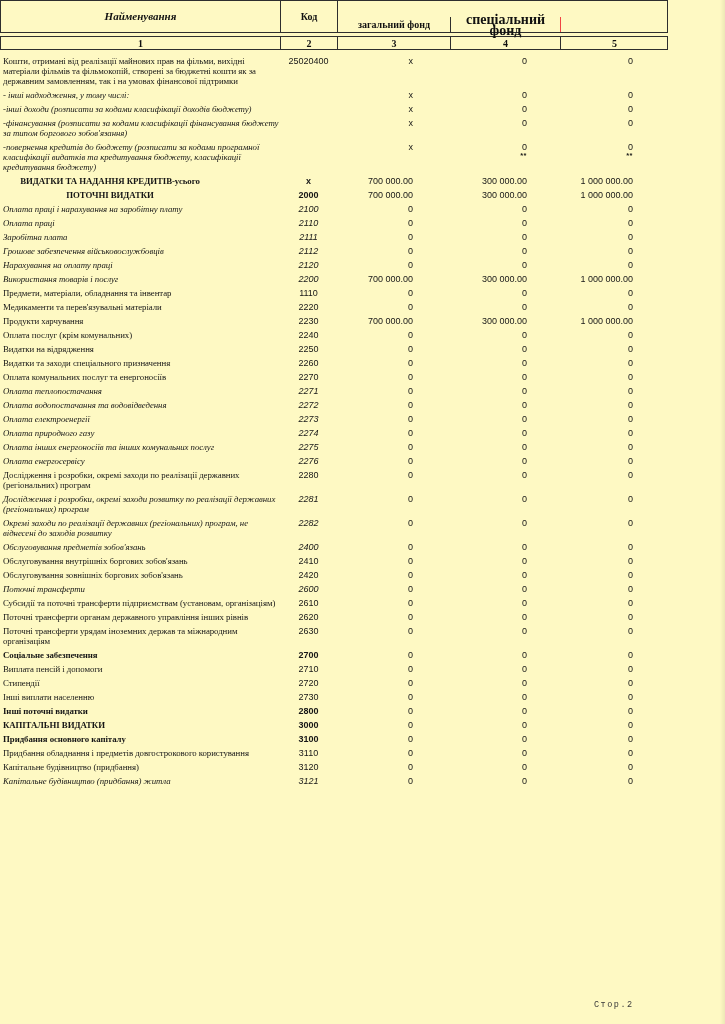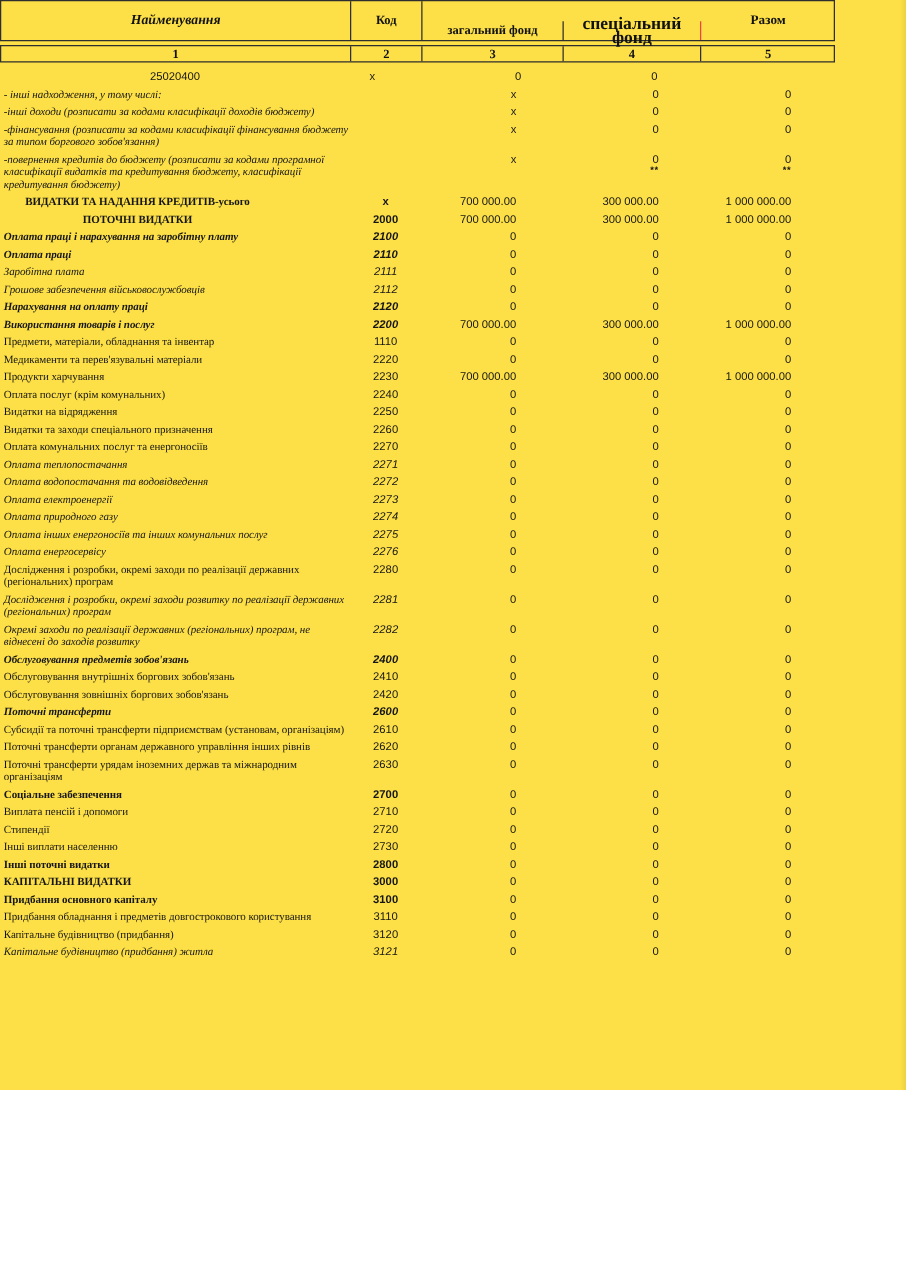--- a/index.html
+++ b/index.html
@@ -1,19 +1,19 @@
 <!DOCTYPE html>
 <html><head>
 <meta charset="utf-8">
 <style>
   * { margin:0; padding:0; box-sizing:border-box; }
   html,body { width:725px; background:#ffffff; }
   .page {
-    position:relative; width:725px; height:872px;
-    background:#fde047; overflow:hidden;
+    position:relative; width:725px; height:1024px;
+    background:#fef9c3; overflow:hidden;
     font-family:"Liberation Serif", serif; color:#161616;
   }
   .table-wrap { position:absolute; left:0; top:0; width:668px; }
 
   
   .thead {
     display:grid;
     grid-template-columns:280px 57px 113px 110px 107px;
     grid-template-rows:16px 15px;
     border:1px solid #2e2e2e;
@@ -48,21 +48,21 @@
   .cell { font-size:9px; line-height:10px; }
   .c-name { padding-left:3px; font-family:"Liberation Serif", serif; font-size:8.8px; letter-spacing:-0.05px; }
   .c-code { text-align:center; font-family:"Liberation Sans", sans-serif; }
   .c-general, .c-special, .c-total { text-align:right; font-family:"Liberation Sans", sans-serif; }
   .c-general { padding-right:37px; }
   .c-special { padding-right:33px; }
   .c-total   { padding-right:34px; }
 
   .s-italic .c-name, .s-italic .c-code { font-style:italic; }
   .s-bold .c-name, .s-bold .c-code { font-weight:bold; }
-  .s-bolditalic .c-name, .s-bolditalic .c-code { font-weight:bold; font-style:italic; }
+  .s-bolditalic .c-name, .s-bolditalic .c-code { font-weight:normal; font-style:italic; }
   .center-name .c-name { text-align:center; padding-left:0; padding-right:60px; }
 
   .note { display:block; font-size:7.5px; line-height:8px; letter-spacing:0.5px; font-weight:bold; }
 
   
   .page-num {
     position:absolute; left:594px; top:1000px;
     font-family:"Liberation Mono", monospace;
     font-size:8.5px; letter-spacing:1.5px; color:#3a3a3a;
   }
@@ -84,35 +84,33 @@
       </div>
       <div class="hcell h-code">
         <span>Код</span>
       </div>
       <div class="hcell h-general">
         <span>загальний фонд</span>
       </div>
       <div class="hcell h-special">
         <span>спеціальний фонд</span>
       </div>
-      <div class="hcell h-razom">
-        <span>Разом</span>
-      </div>
     </div>
 
     <div class="numrow">
       <div class="ncell">1</div>
       <div class="ncell">2</div>
       <div class="ncell">3</div>
       <div class="ncell">4</div>
       <div class="ncell">5</div>
     </div>
 
     <div class="tbody" id="tbody">
         <div class="trow s-regular">
+          <div class="cell c-name"><span>Кошти, отримані від реалізації майнових прав на фільми, вихідні матеріали фільмів та фільмокопій, створені за бюджетні кошти як за державним замовленням, так і на умовах фінансової підтримки</span></div>
           <div class="cell c-code"><span>25020400</span></div>
           <div class="cell c-general"><span>x</span></div>
           <div class="cell c-special"><span>0</span></div>
           <div class="cell c-total"><span>0</span></div>
         </div>
         <div class="trow s-italic">
           <div class="cell c-name"><span>- інші надходження, у тому числі:</span></div>
           <div class="cell c-code"><span></span></div>
           <div class="cell c-general"><span>x</span></div>
           <div class="cell c-special"><span>0</span></div>

